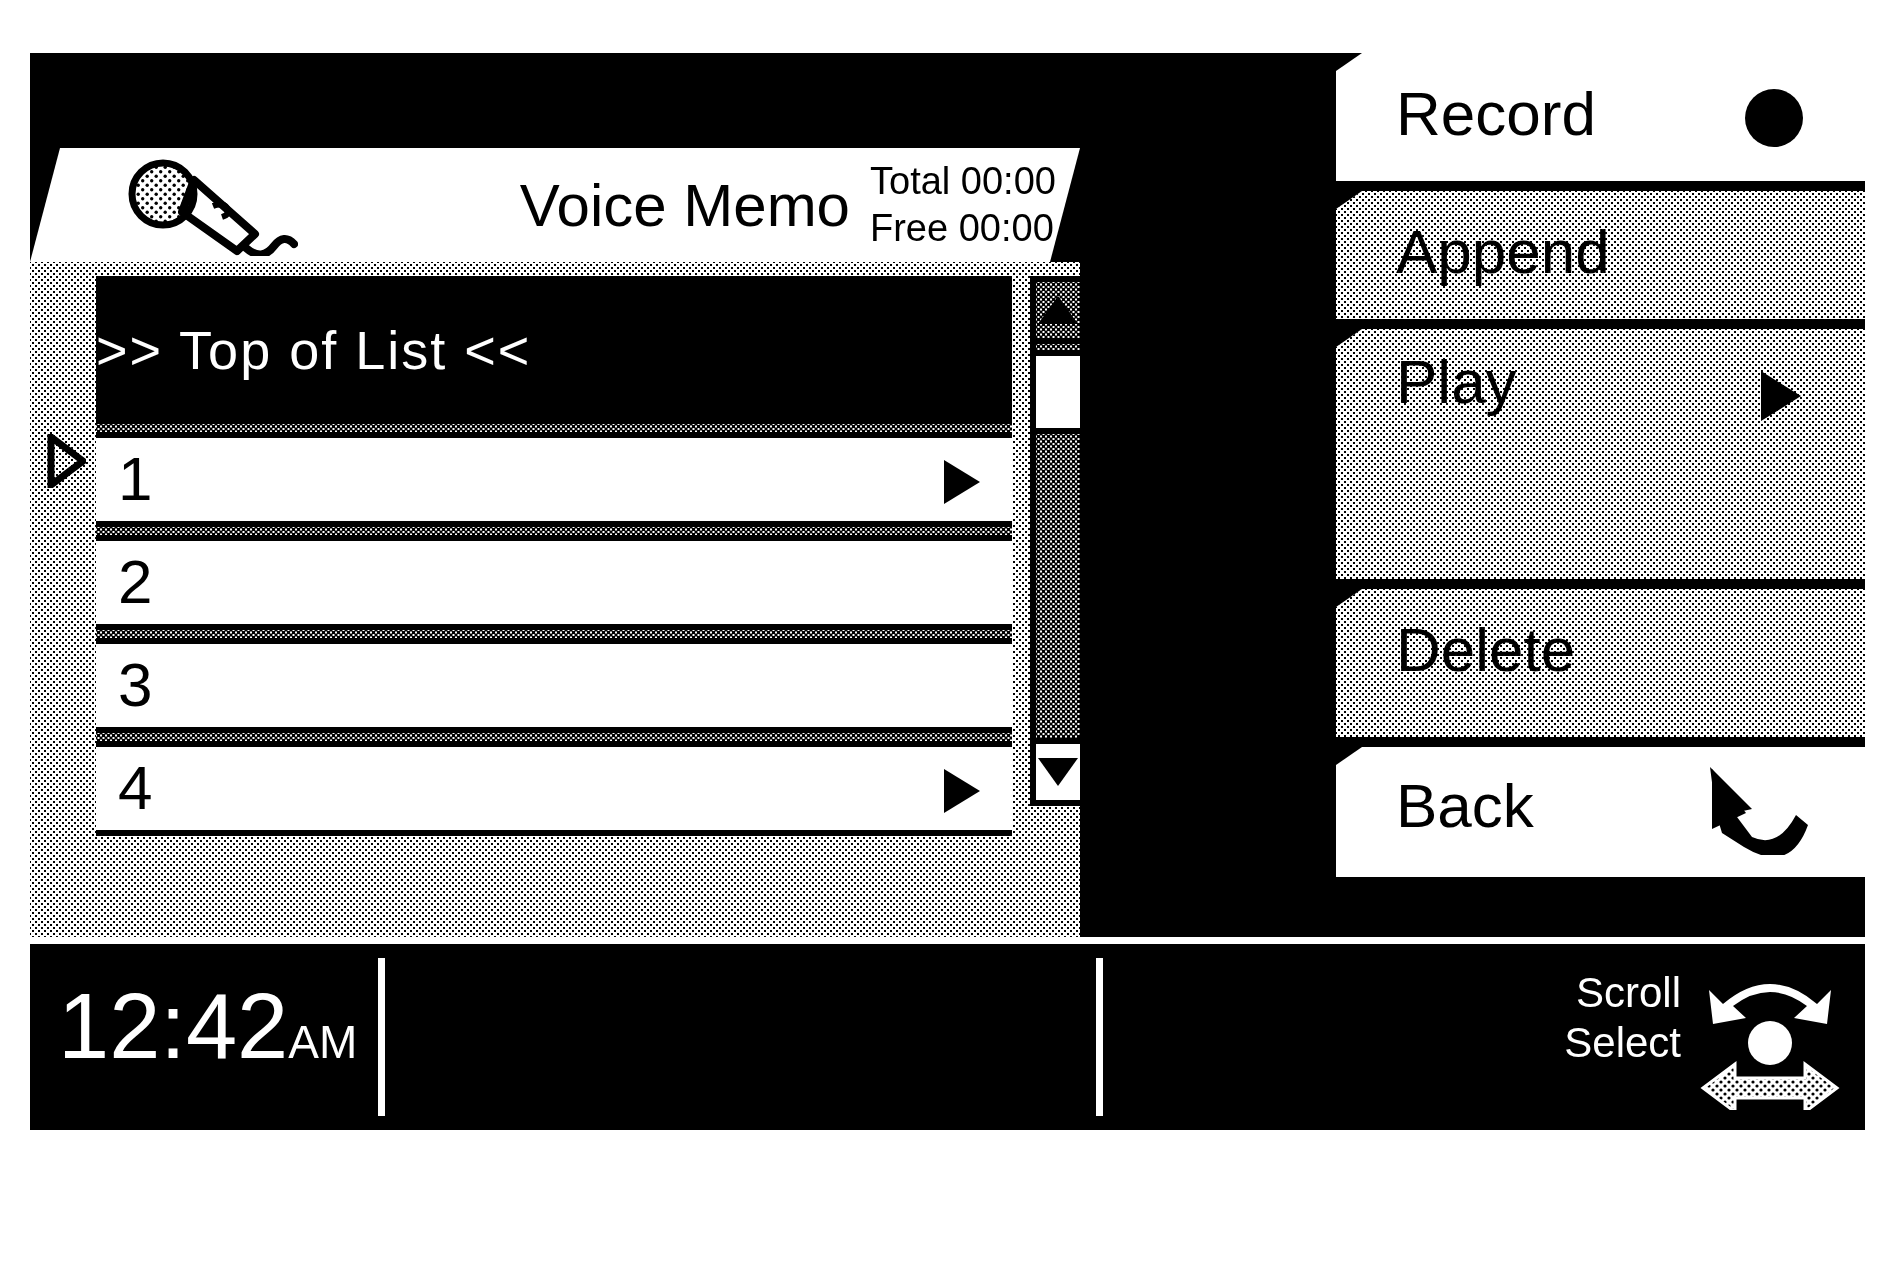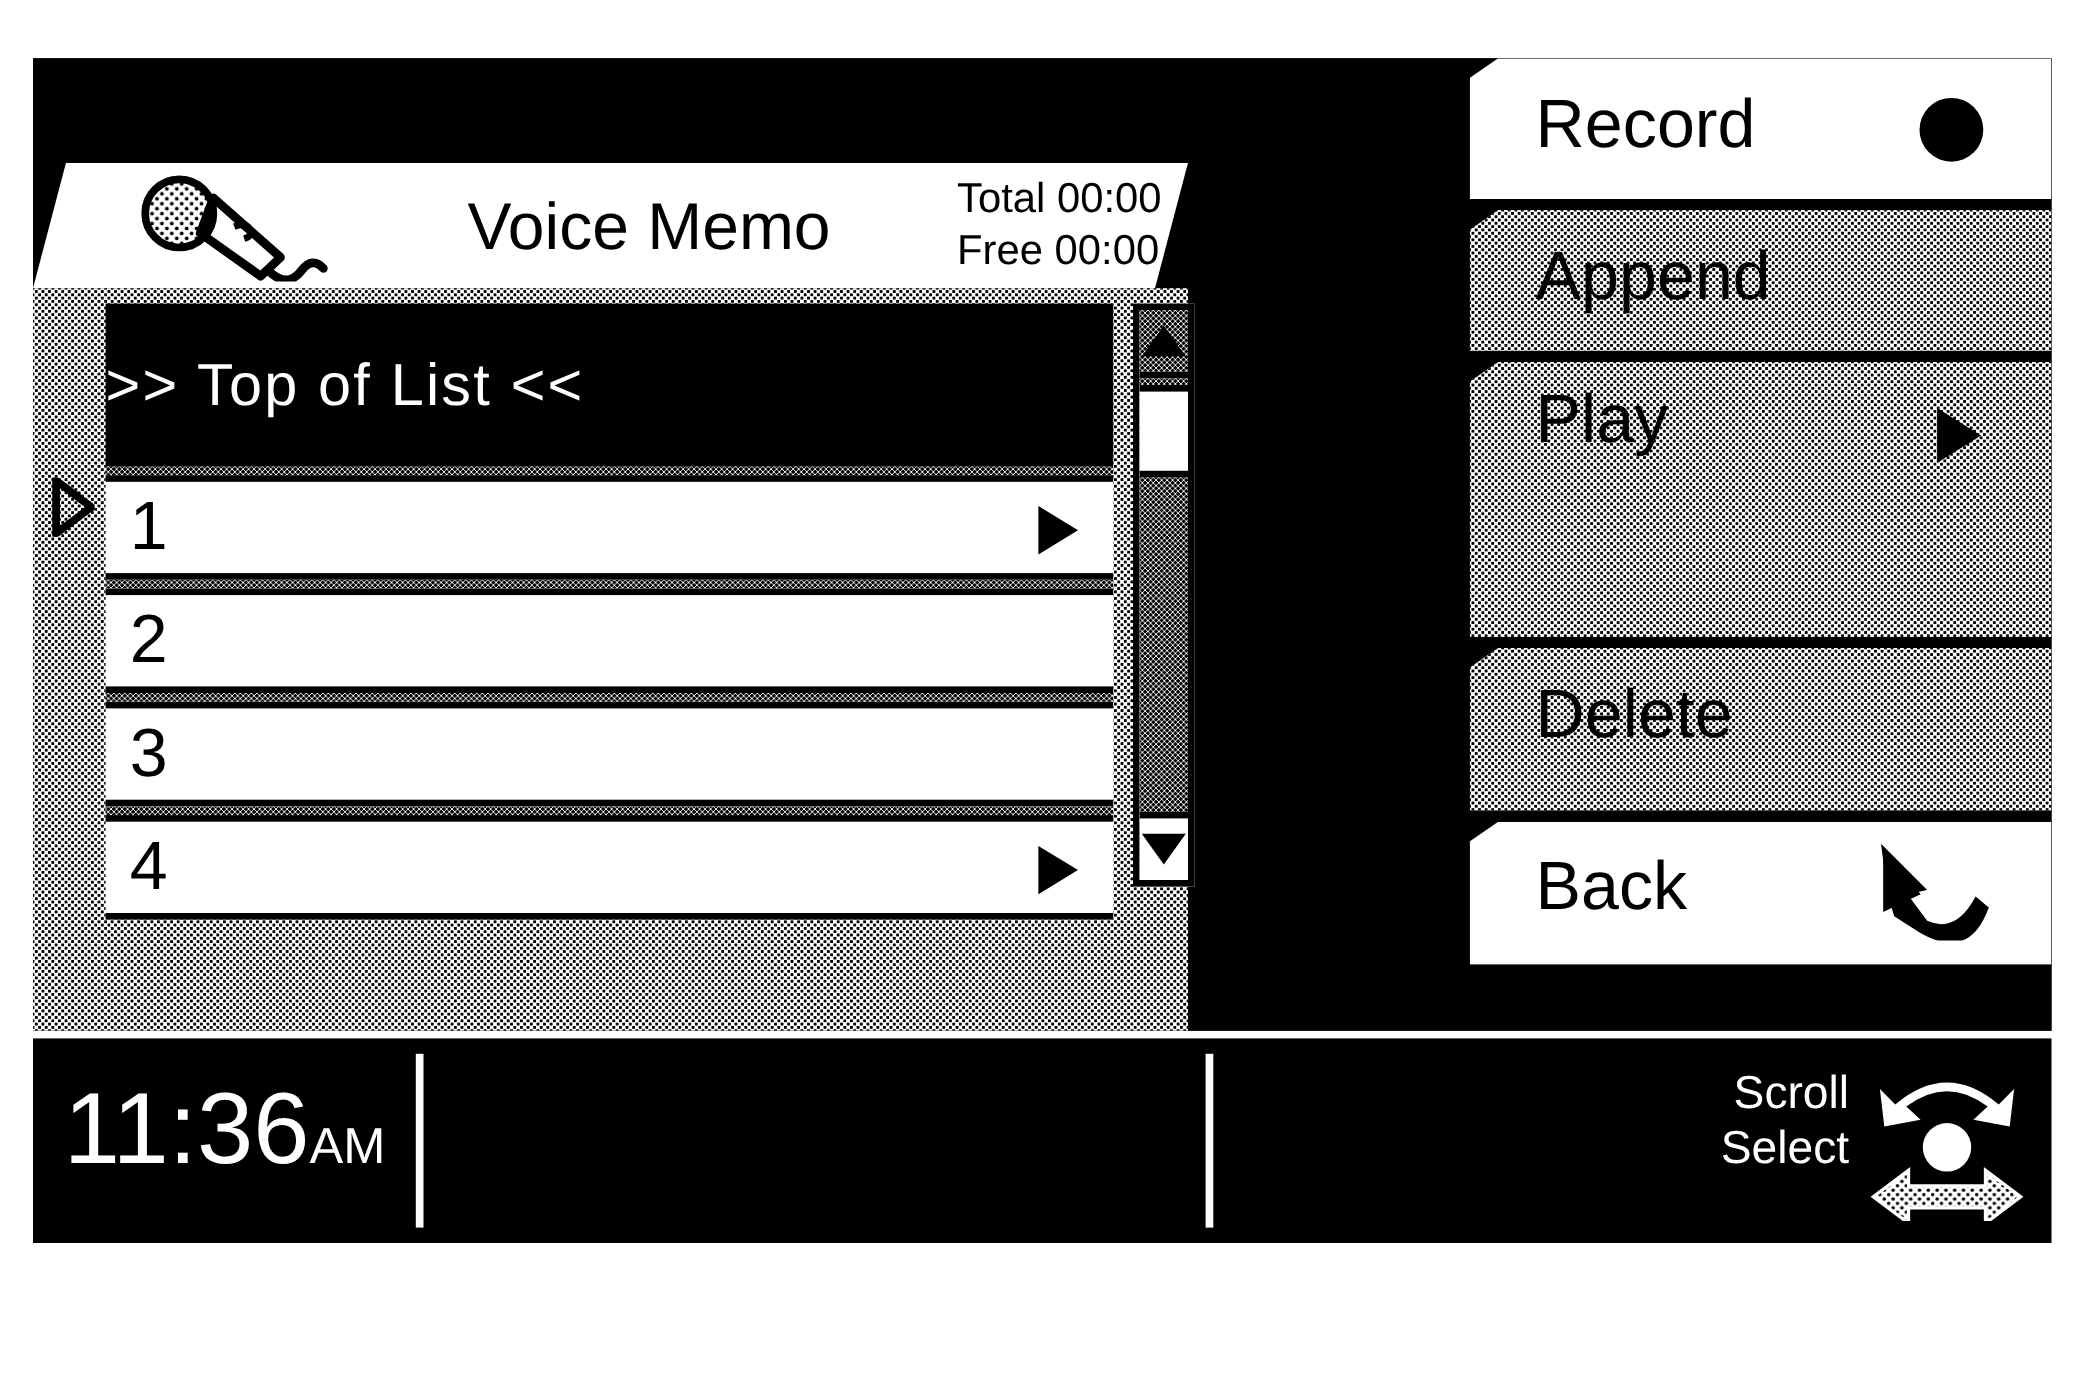--- a/index.html
+++ b/index.html
@@ -32,21 +32,21 @@
   #left-panel{position:absolute;left:0px;top:0px;width:1306px;height:884px;background:#000;}
 
   
   #title-banner{
     position:absolute;left:0px;top:95px;width:1050px;height:114px;background:#fff;
     clip-path:polygon(30px 0, 1050px 0, 1020px 114px, 0 114px);
   }
   #title-banner .mic{position:absolute;left:88px;top:8px;width:180px;height:100px;}
   #app-title{
     position:absolute;left:300px;top:18px;width:520px;height:80px;
-    font-size:60px;line-height:80px;color:#000;text-align:center;font-weight:400;
+    font-size:60px;line-height:80px;color:#000;text-align:right;font-weight:400;
   }
   #mem{position:absolute;left:840px;top:10px;width:210px;color:#000;
         font-size:38px;line-height:47px;text-align:left;}
 
   
   #work-area{position:absolute;left:0px;top:209px;width:1050px;height:675px;}
 
   
   #cursor-col{position:absolute;left:0px;top:0px;width:66px;height:675px;}
   #cursor-tri{position:absolute;left:16px;top:172px;width:0;height:0;}
@@ -239,21 +239,21 @@
             <path d="M10,4 L52,46 L34,50 L52,74 Q78,86 96,52 L108,62 Q90,112 44,84 L22,70 L16,50 Z" fill="#000"></path>
             <path d="M12,6 L12,66 L46,50 Z" fill="#000"></path>
           </svg>
         </span>
       </div>
 
     </div>
   </div>
 
   <div id="statusbar">
-    <div id="clock"><span>11:36</span><span class="ampm">AM</span></div>
+    <div id="clock"><span>12:42</span><span class="ampm">AM</span></div>
     <div id="divider1"></div>
     <div id="divider2"></div>
 
     <div id="knob-hint">
       <div id="knob-text">
         <div>Scroll</div>
         <div>Select</div>
       </div>
       <span id="knob-ico">
         <svg viewBox="0 0 150 150" width="150" height="150" aria-hidden="true">

